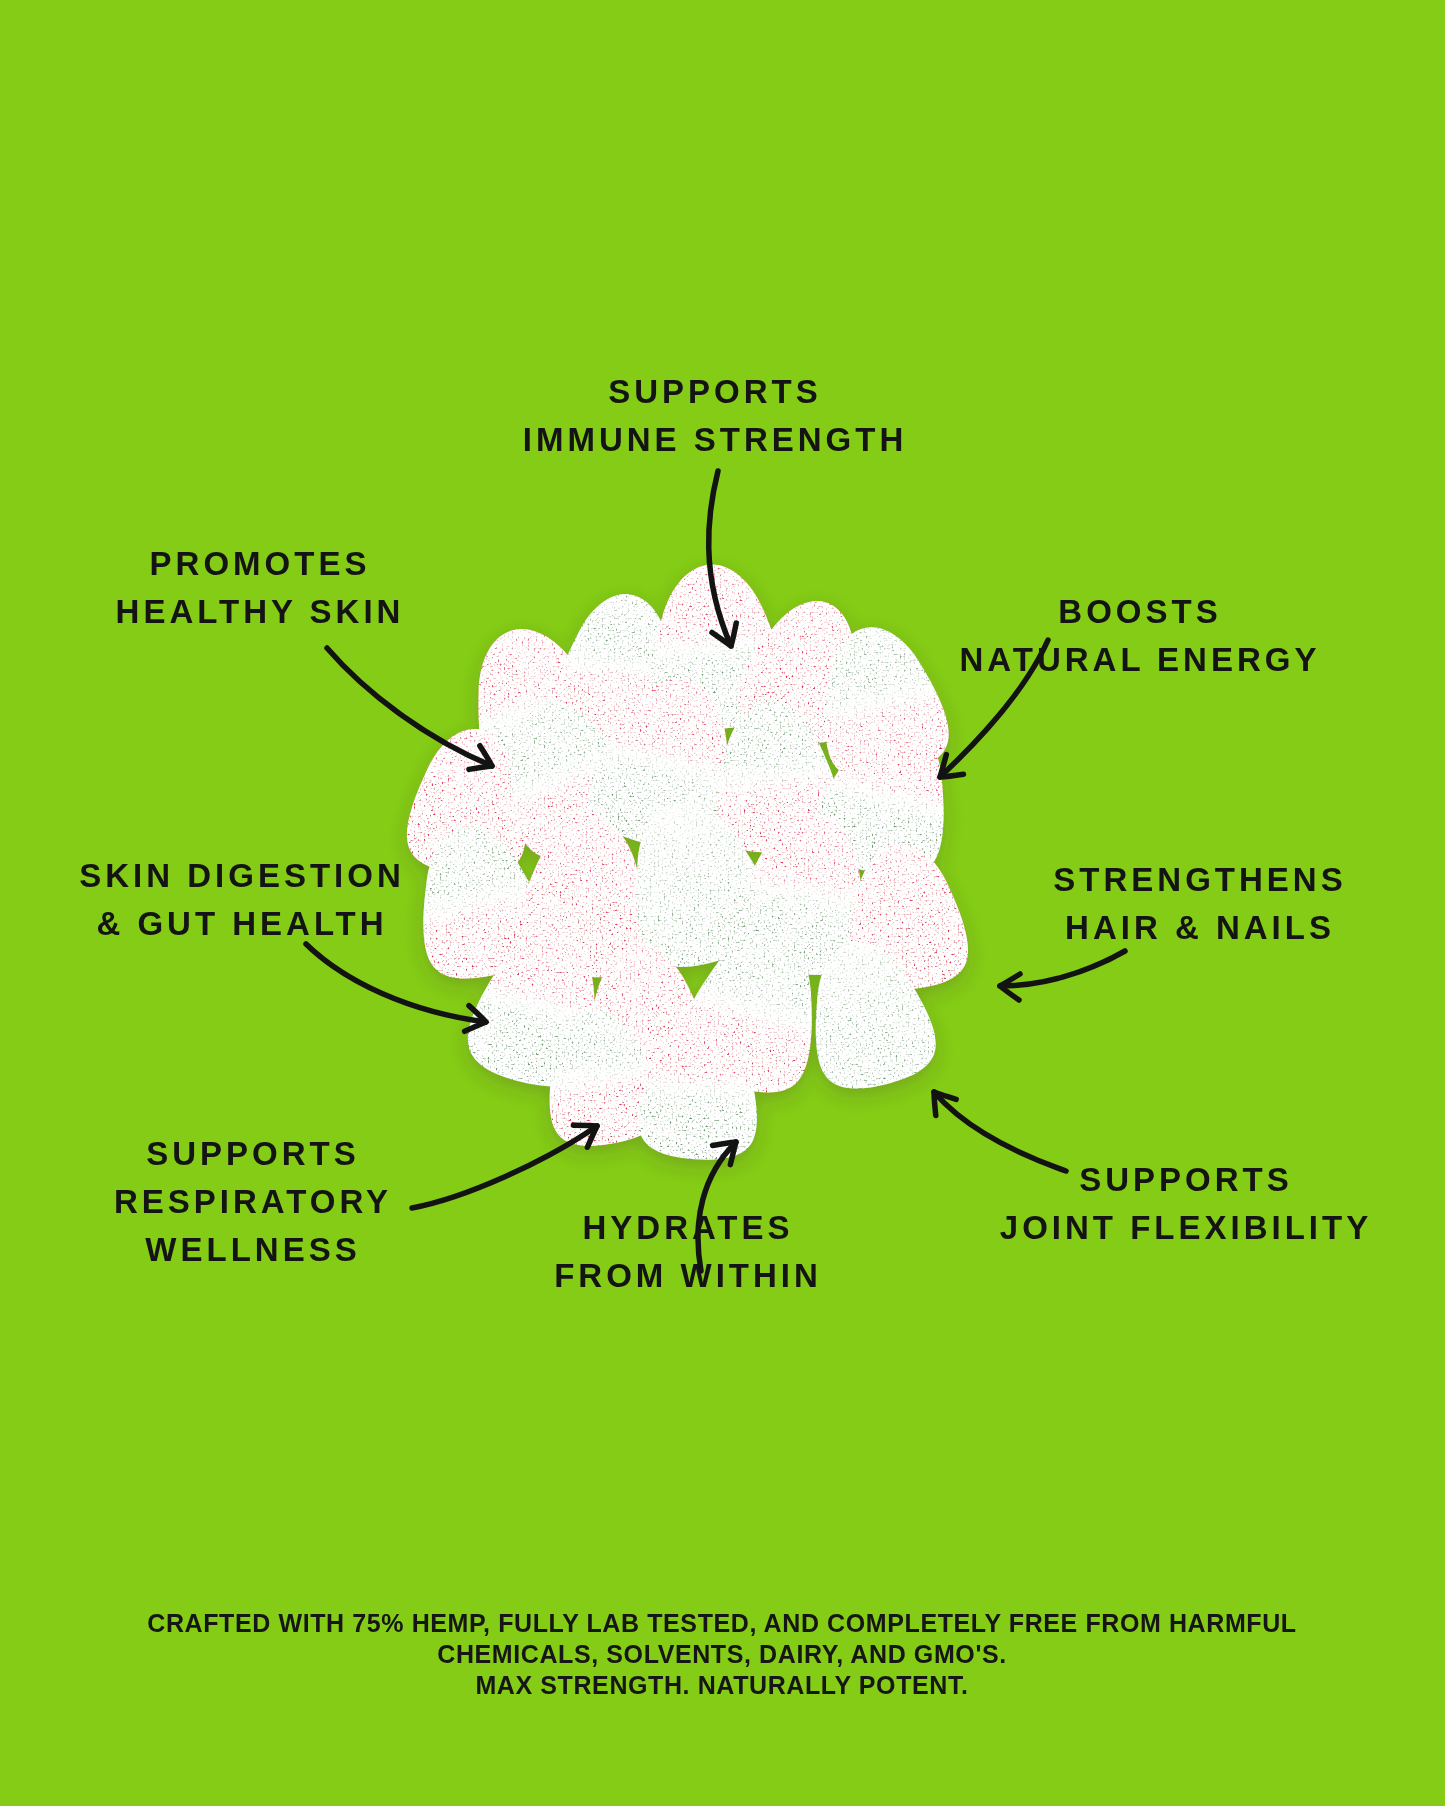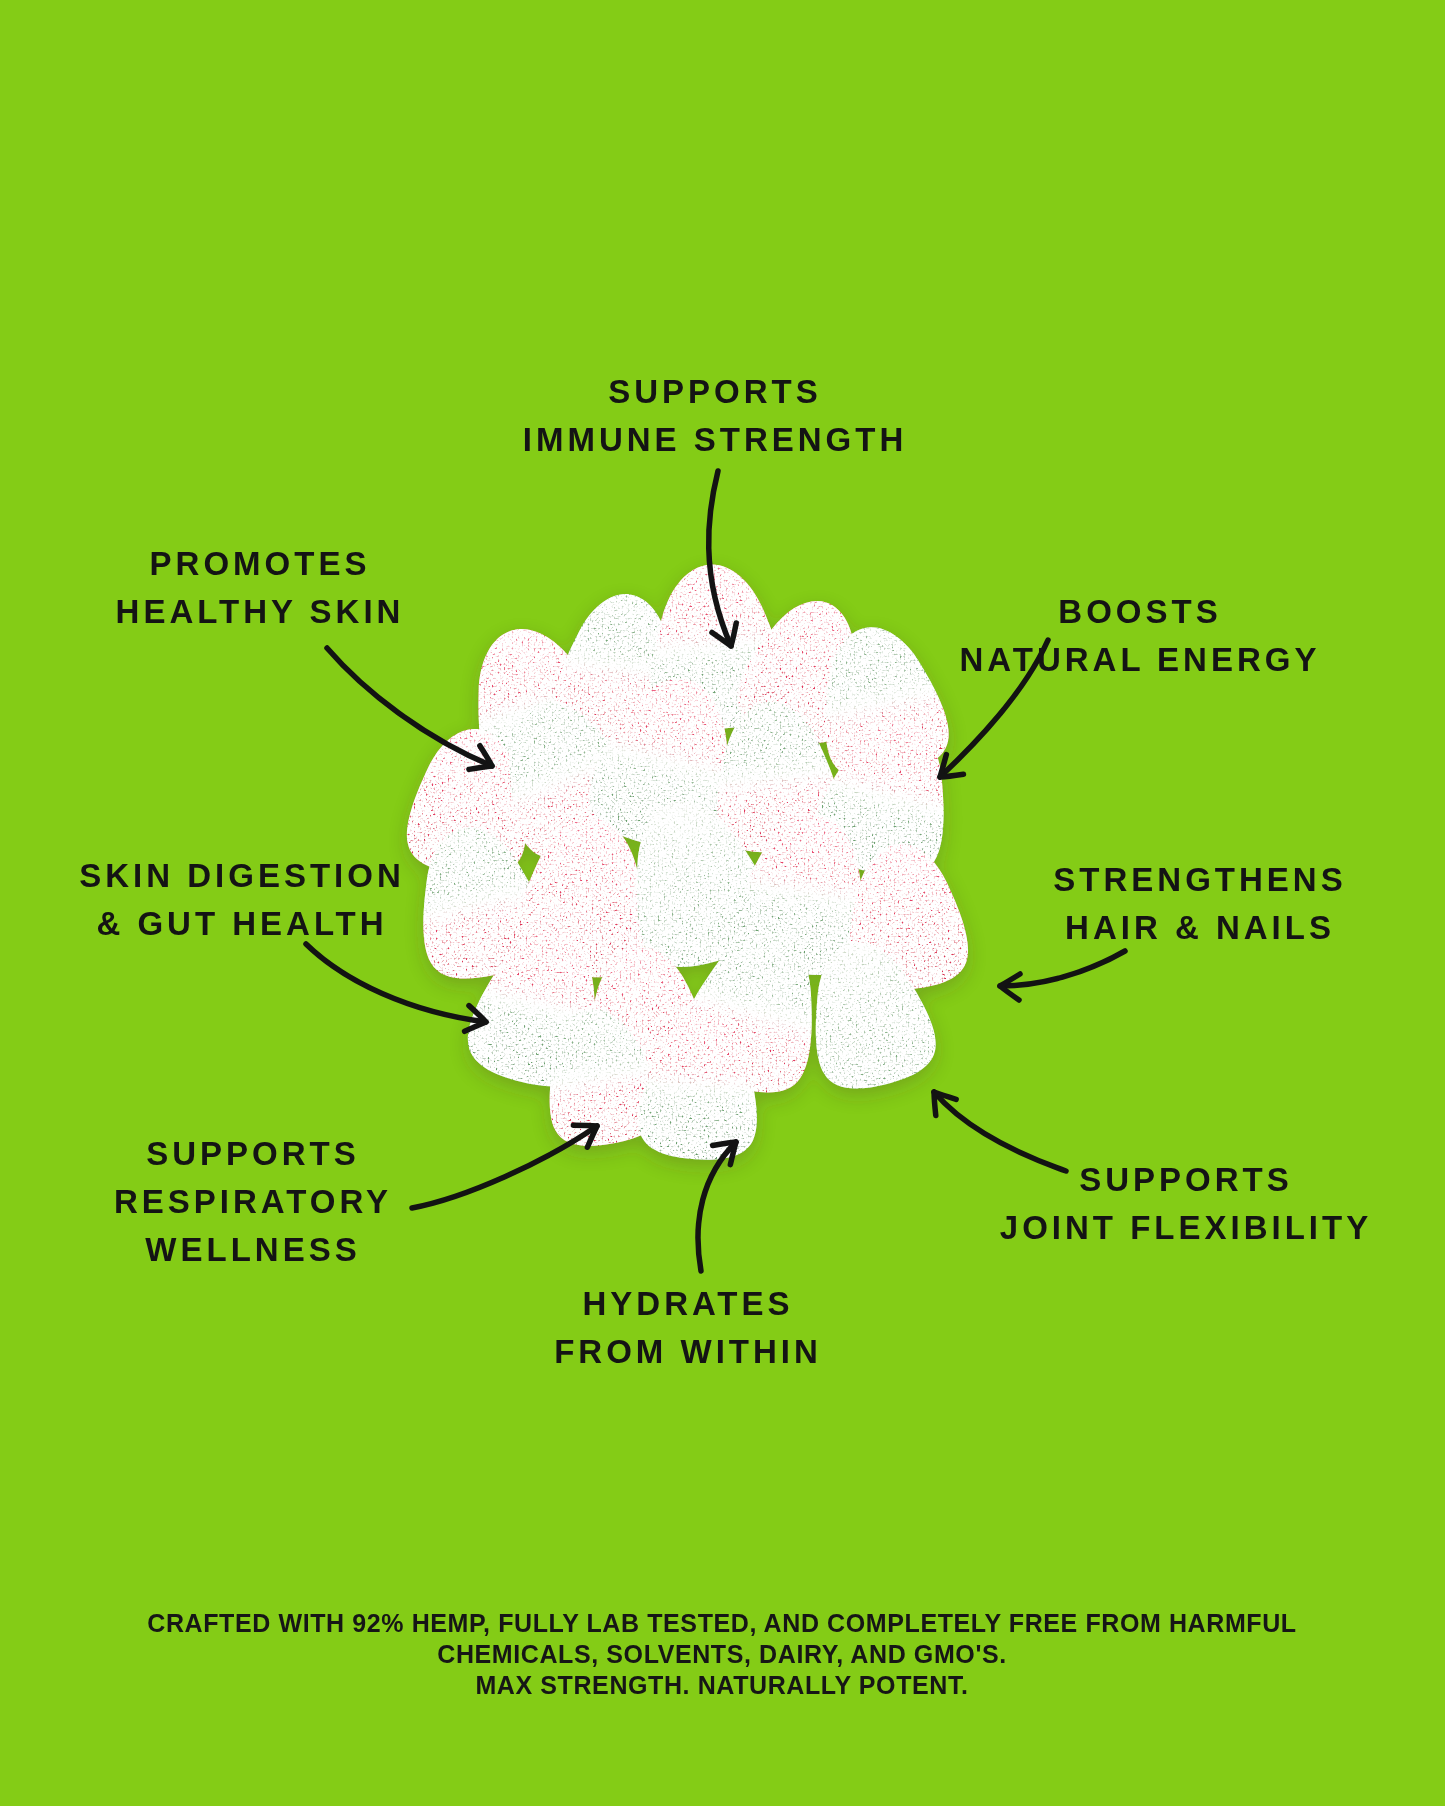--- a/index.html
+++ b/index.html
@@ -37,21 +37,21 @@
   }
   .footer div{display:block;}
   
   #lbl-immune      {left:715px;  top:368px;}
   #lbl-skin        {left:260px;  top:540px;}
   #lbl-energy      {left:1140px; top:540px;margin-top:48px;}
   #lbl-digestion   {left:242px;  top:852px;}
   #lbl-hair        {left:1200px; top:856px;}
   #lbl-respiratory {left:253px;  top:1130px;}
   #lbl-joint       {left:1186px; top:1156px;}
-  #lbl-hydration   {left:688px;  top:1280px;}
+  #lbl-hydration   {left:688px;  top:1204px;}
 </style>
 </head>
 <body>
 
 <div class="canvas">
 
   <svg class="art" width="1445" height="1806" viewBox="0 0 1445 1806">
     <defs id="svg-defs">
       <filter id="softshadow" x="-20%" y="-20%" width="140%" height="140%">
         <feDropShadow dx="0" dy="7" stdDeviation="9" flood-color="#44333a" flood-opacity="0.22"></feDropShadow>
@@ -160,18 +160,18 @@
   <div class="benefit" id="lbl-joint">
     <span>SUPPORTS</span>
     <span>JOINT FLEXIBILITY</span>
   </div>
   <div class="benefit" id="lbl-hydration">
     <span>HYDRATES</span>
     <span>FROM WITHIN</span>
   </div>
 
   <div class="footer">
-    <div>CRAFTED WITH 92% HEMP, FULLY LAB TESTED, AND COMPLETELY FREE FROM HARMFUL</div>
+    <div>CRAFTED WITH 75% HEMP, FULLY LAB TESTED, AND COMPLETELY FREE FROM HARMFUL</div>
     <div>CHEMICALS, SOLVENTS, DAIRY, AND GMO'S.</div>
     <div>MAX STRENGTH. NATURALLY POTENT.</div>
   </div>
 
 </div>
 
 </body></html>

